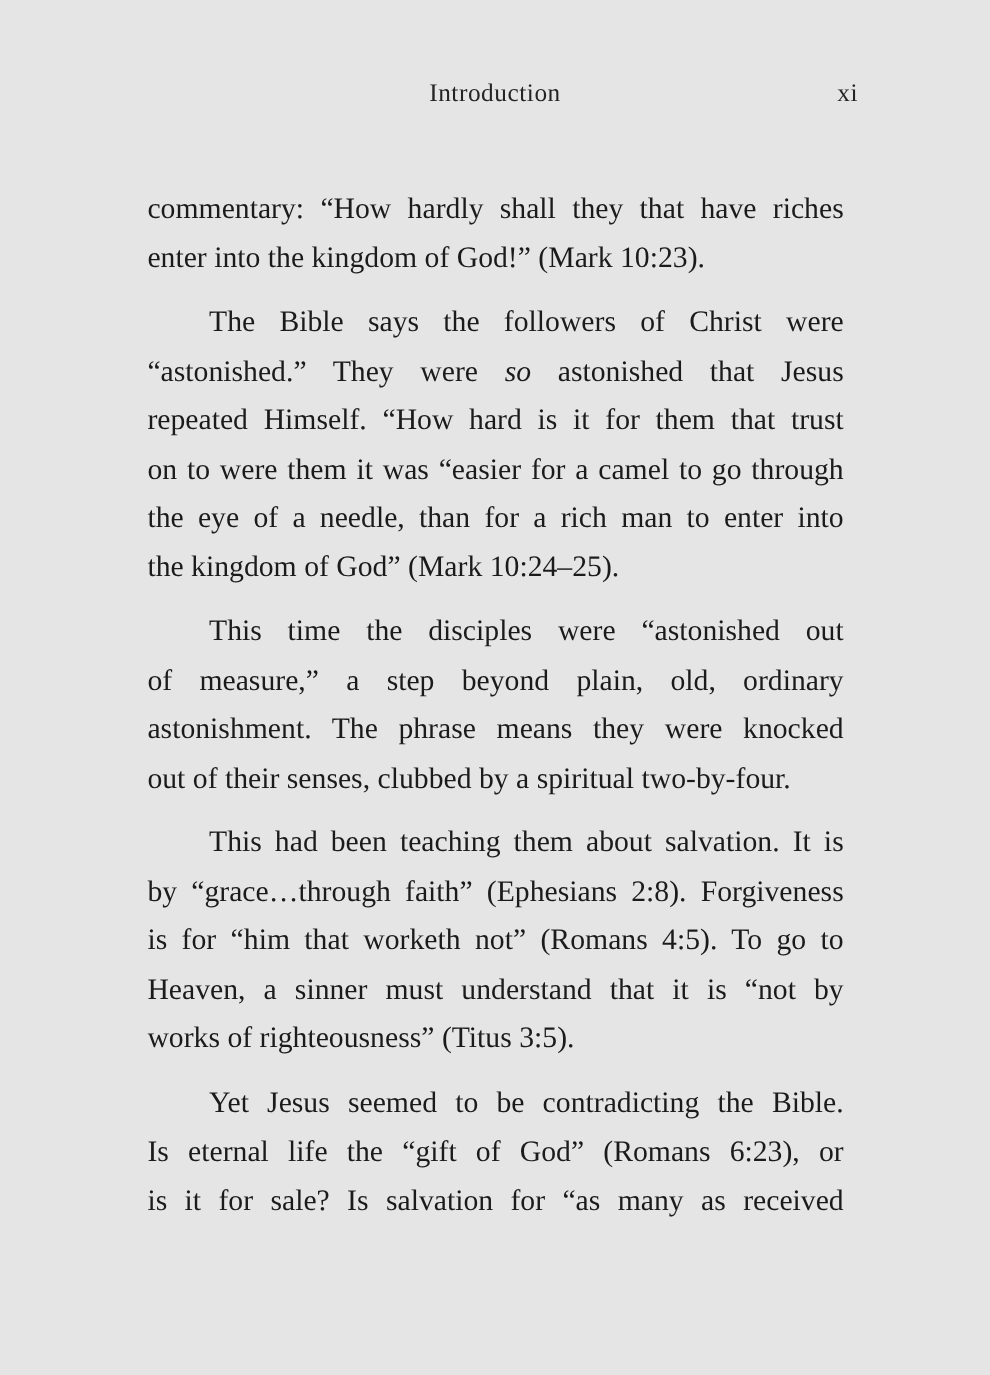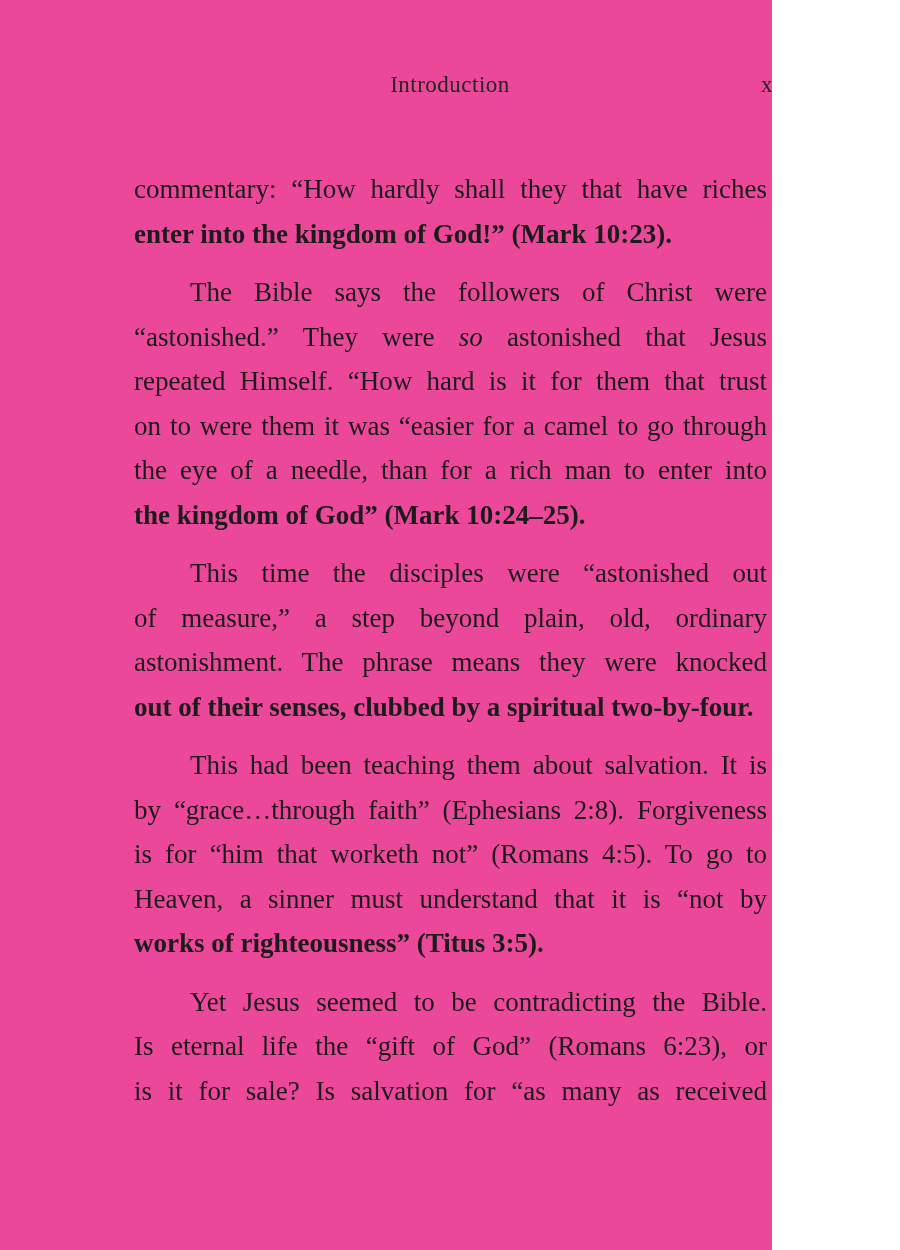--- a/index.html
+++ b/index.html
@@ -2,23 +2,23 @@
 <html><head>
 <meta charset="utf-8">
 <style>
   html, body {
     margin: 0;
     padding: 0;
     background: #ffffff;
   }
   .page {
     position: relative;
-    width: 772px;
+    width: 900px;
     height: 1250px;
-    background: #ec4899;
+    background: #e5e5e5;
     color: #1b1b1b;
     font-family: "Liberation Serif", "DejaVu Serif", serif;
     overflow: hidden;
   }
   .running-header {
     position: absolute;
     left: 120px;
     top: 72px;
     width: 660px;
     height: 30px;
@@ -53,21 +53,20 @@
     text-align-last: justify;
     overflow: hidden;
     white-space: nowrap; 
   }
   
   .line { white-space: normal; }
   .line.indent { text-indent: 56px; }
   .line.last {
     text-align: center;
     text-align-last: left;
-    font-weight: bold;
   }
   .line i { font-style: italic; }
 </style>
 </head>
 <body>
 
 <div class="page">
   <div class="running-header">
     <div class="title">Introduction</div>
     <div class="folio">xi</div>

